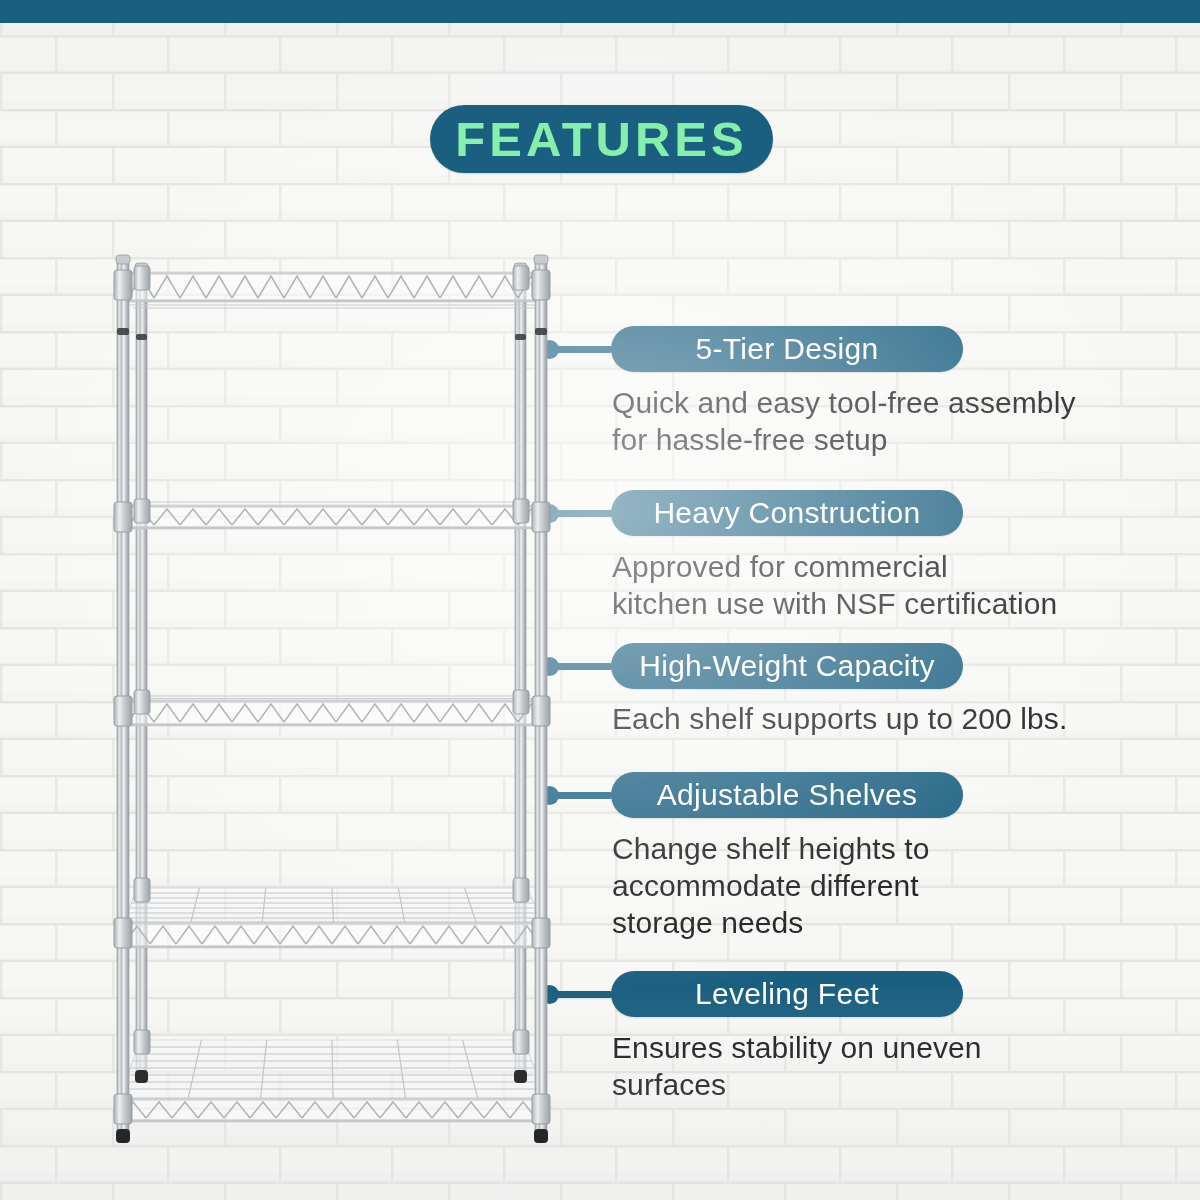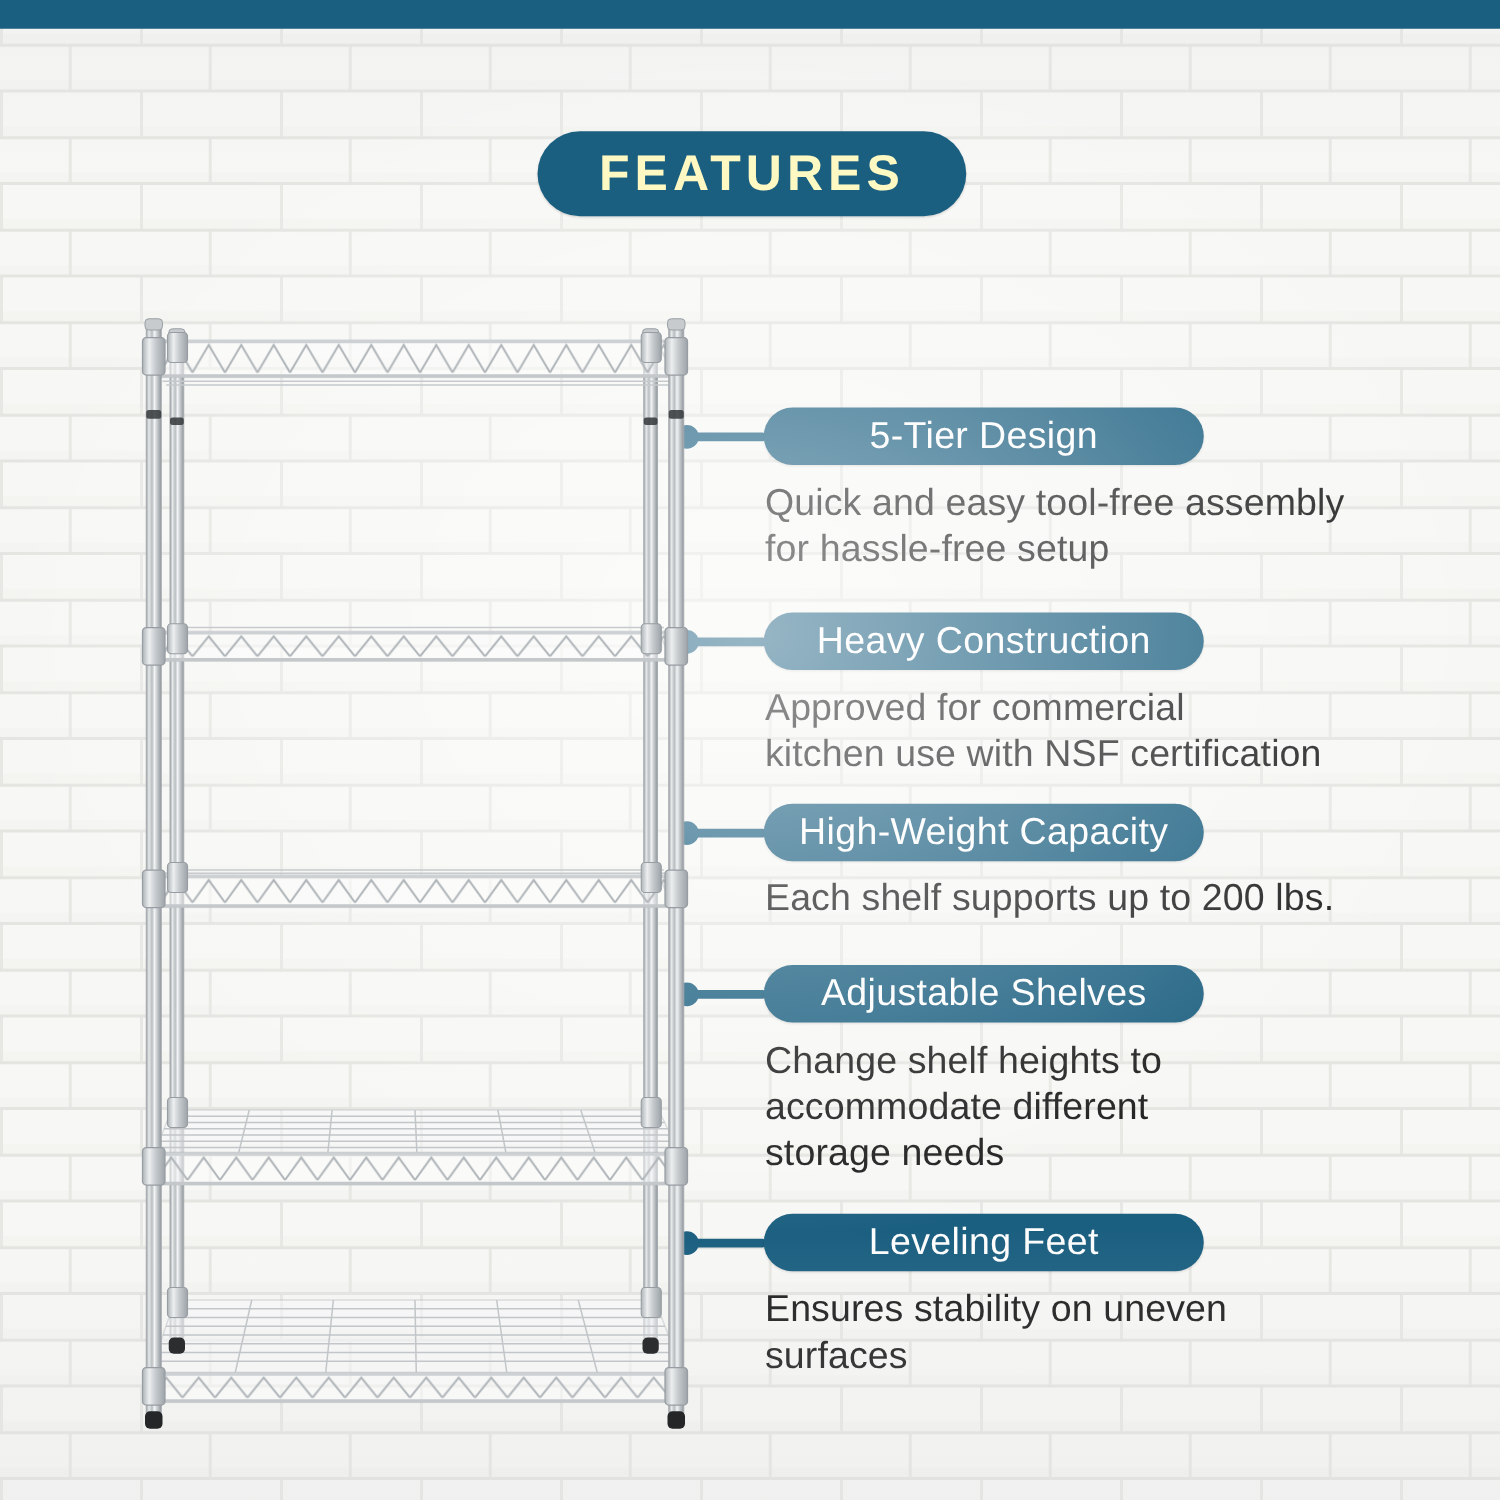--- a/index.html
+++ b/index.html
@@ -20,21 +20,21 @@
   #top-bar{
     left:0;top:0;width:1200px;height:23px;background:var(--accent);z-index:4;
   }
   #title-pill{
     left:430px;top:105px;width:343px;height:68px;border-radius:34px;
     background:var(--accent);z-index:4;
     display:flex;align-items:center;justify-content:center;
     box-shadow:0 1px 2px rgba(0,0,0,0.15);
   }
   #title-pill span{
-    color:#fef9c3;font-size:40px;font-weight:700;letter-spacing:4px;
+    color:#86efac;font-size:49px;font-weight:700;letter-spacing:4px;
   }
   #shelf-svg{left:95px;top:250px;z-index:2;}
   .callout{z-index:3;}
   .connector-line{
     height:7px;background:var(--accent);border-radius:2px;
   }
   .connector-dot{
     width:19px;height:19px;border-radius:50%;background:var(--accent);
   }
   .feature-pill{

